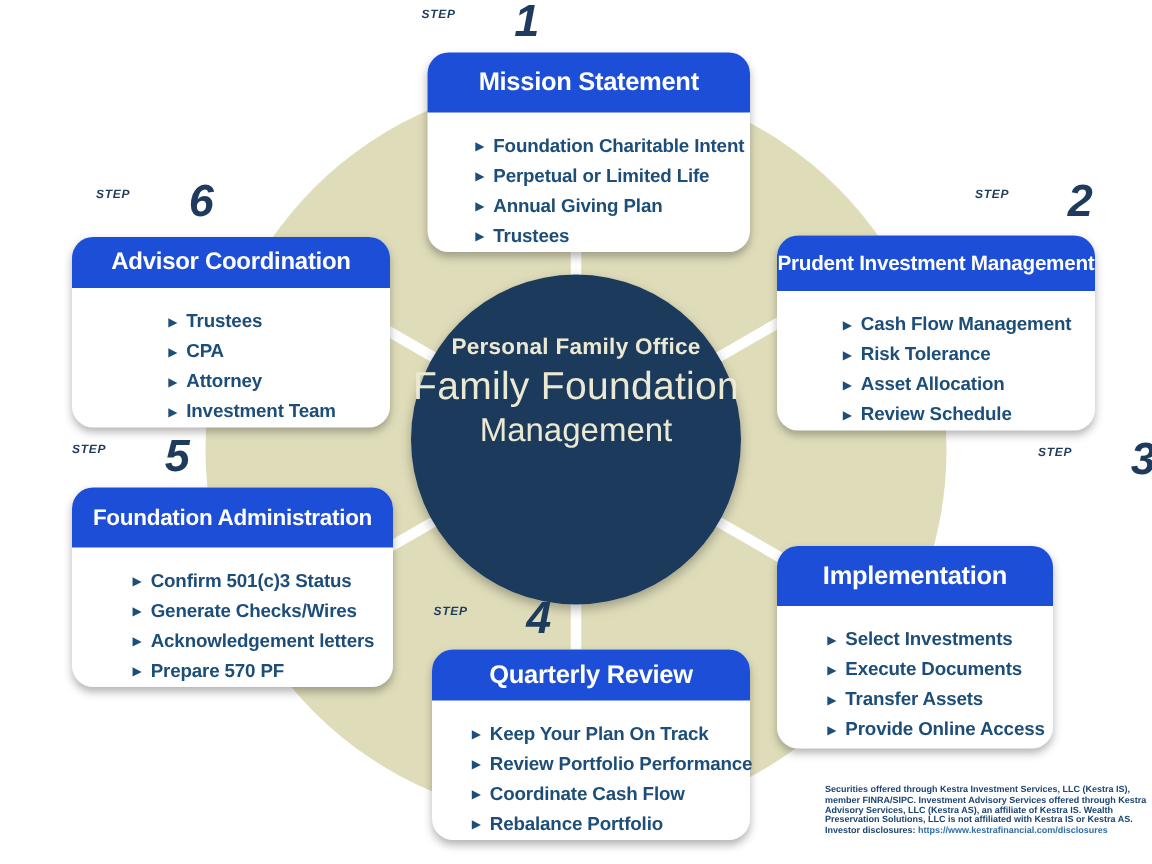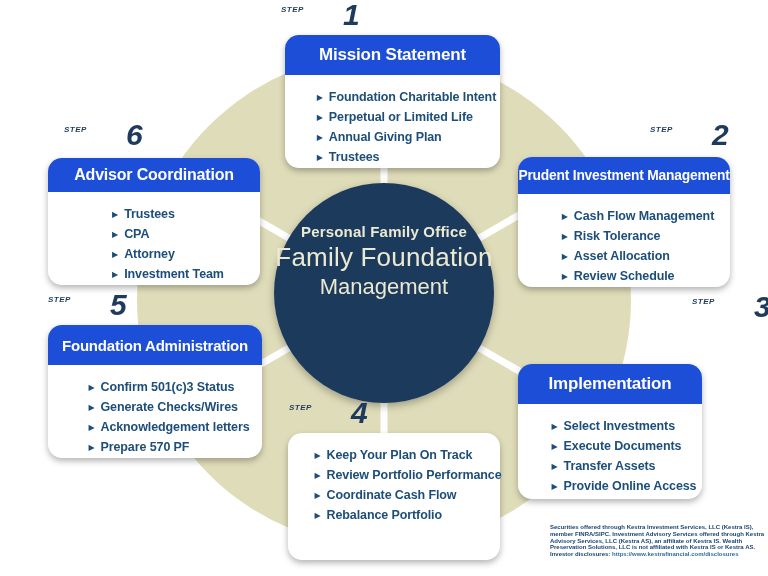--- a/index.html
+++ b/index.html
@@ -170,20 +170,23 @@
       <ul class="items">
         <li><span class="blt">▶</span><span>Select Investments</span></li>
         <li><span class="blt">▶</span><span>Execute Documents</span></li>
         <li><span class="blt">▶</span><span>Transfer Assets</span></li>
         <li><span class="blt">▶</span><span>Provide Online Access</span></li>
       </ul>
     </div>
   </div>
 
   <div class="card" id="card4">
+    <div class="card-header">
+      <span class="card-title">Quarterly Review</span>
+    </div>
     <div class="card-body">
       <ul class="items">
         <li><span class="blt">▶</span><span>Keep Your Plan On Track</span></li>
         <li><span class="blt">▶</span><span>Review Portfolio Performance</span></li>
         <li><span class="blt">▶</span><span>Coordinate Cash Flow</span></li>
         <li><span class="blt">▶</span><span>Rebalance Portfolio</span></li>
       </ul>
     </div>
   </div>
 

